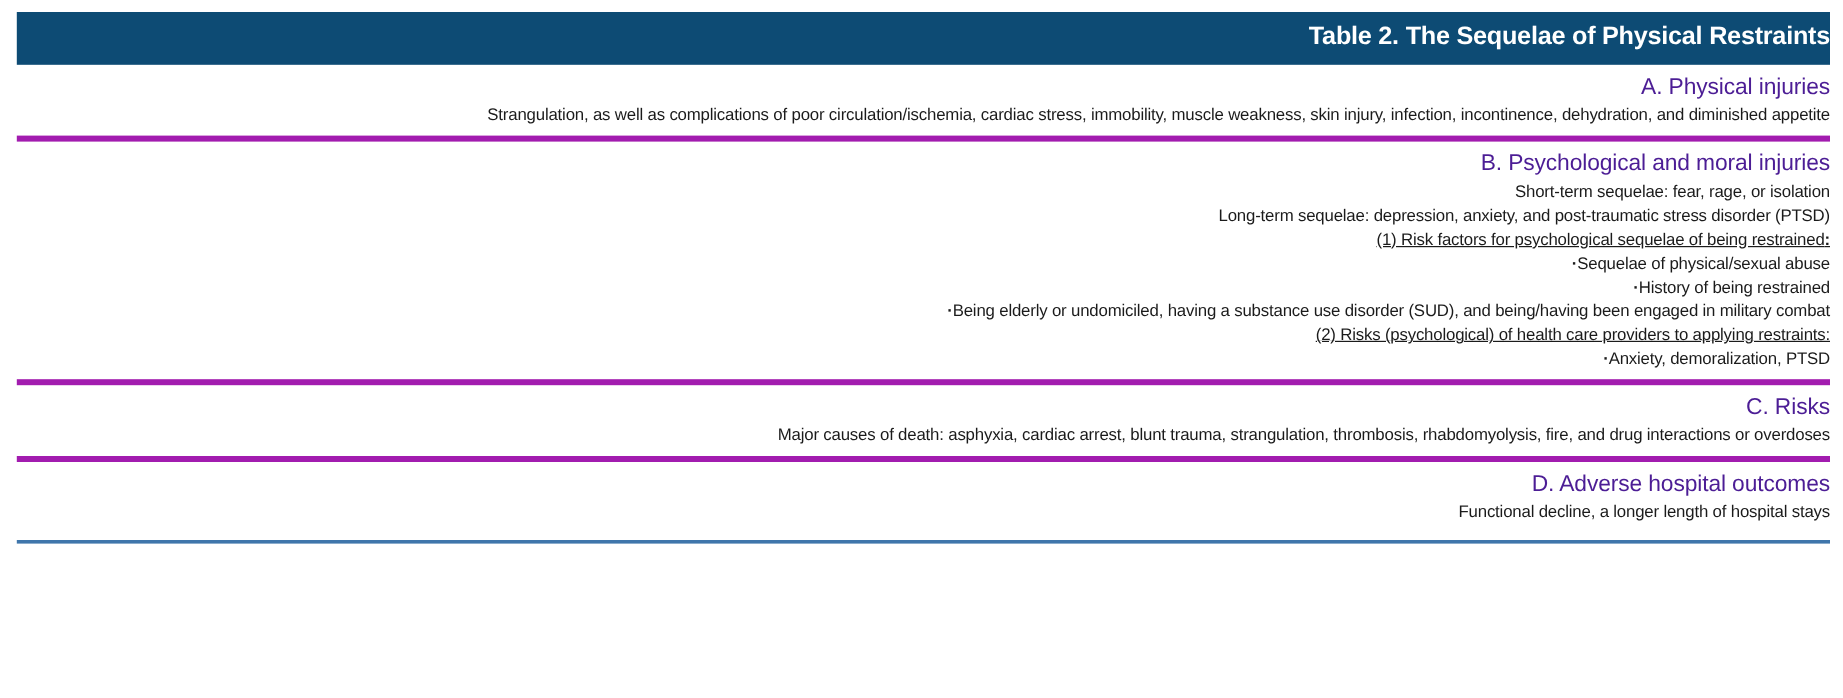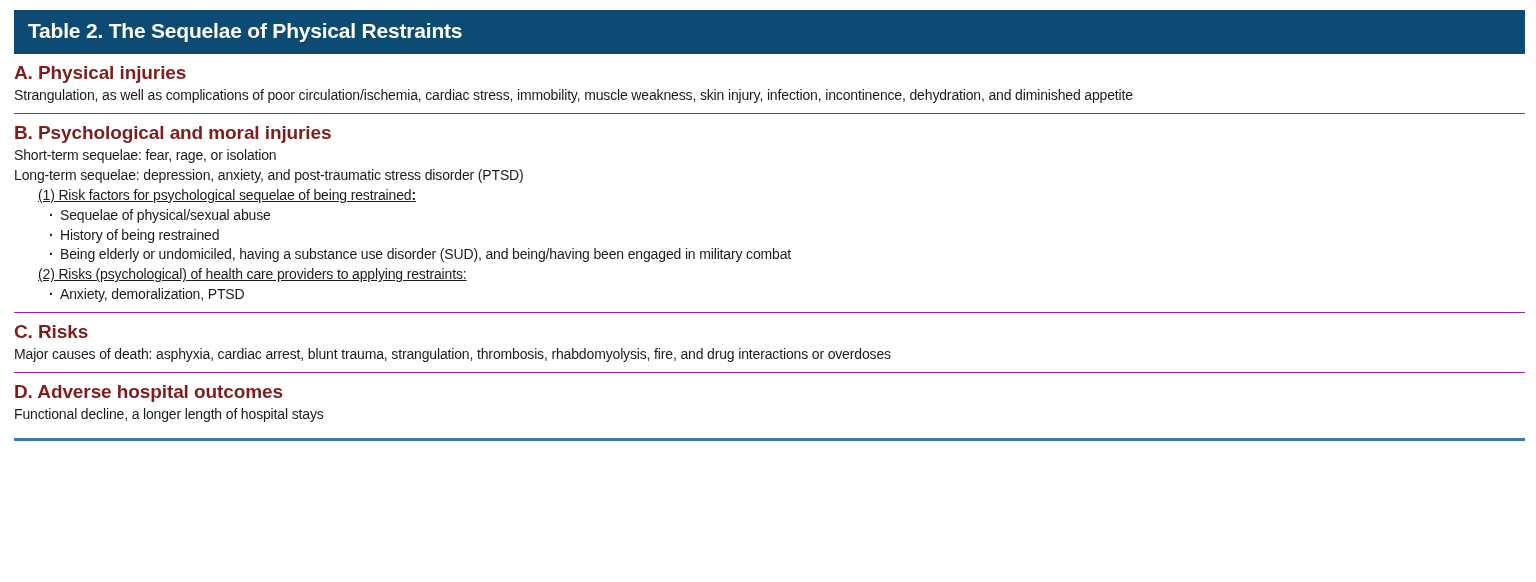--- a/index.html
+++ b/index.html
@@ -12,46 +12,47 @@
     height: 582px;
     font-family: "Liberation Sans", sans-serif;
     -webkit-font-smoothing: antialiased;
   }
 
   .table-wrap {
     position: absolute;
     left: 14px;
     top: 10px;
     width: 1511px;
+    text-align: right;
   }
 
   
   .table-header {
     background: #0d4b74;
     color: #ffffff;
     font-size: 21px;
     font-weight: bold;
     letter-spacing: -0.2px;
     padding: 9px 0 10px 14px;
     line-height: 1.18;
   }
 
   
   .section {
     padding-top: 6px;
     padding-bottom: 7px;
   }
   .section + .section {
-    border-top: 1px solid #a21caf;
+    border-top: 5px solid #a21caf;
   }
 
   .section-title {
     font-size: 19px;
-    font-weight: bold;
-    color: #7f1d1d;
+    font-weight: normal;
+    color: #4c1d95;
     line-height: 1.38;
     letter-spacing: -0.1px;
   }
 
   .body-line {
     font-size: 14px;
     color: #1b1b1b;
     line-height: 1.42;
     letter-spacing: -0.15px;
   }

